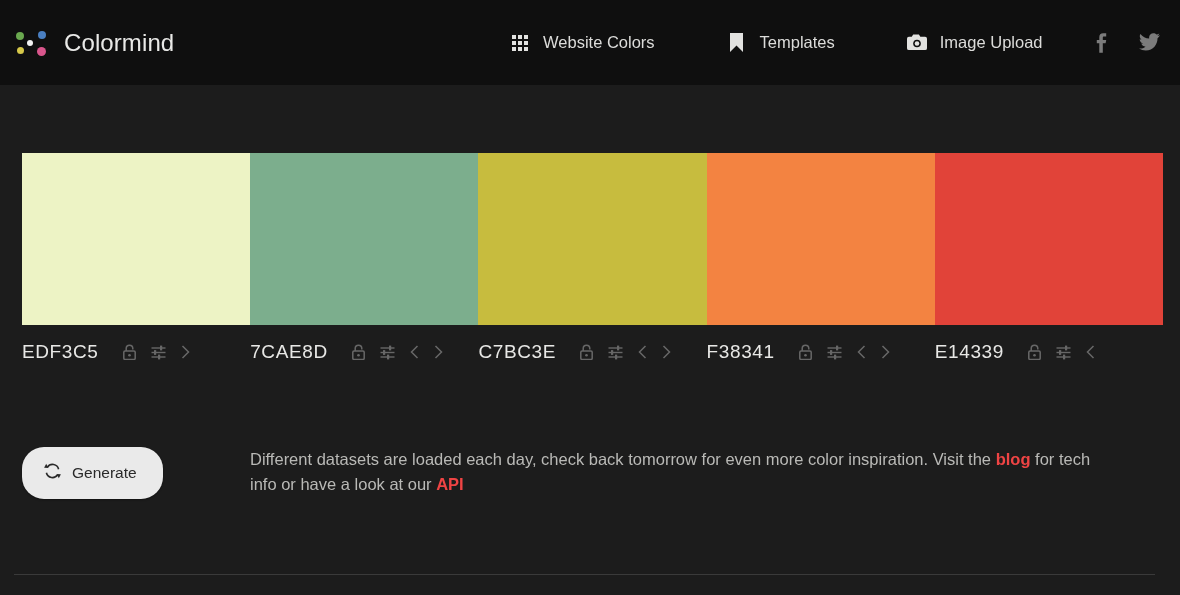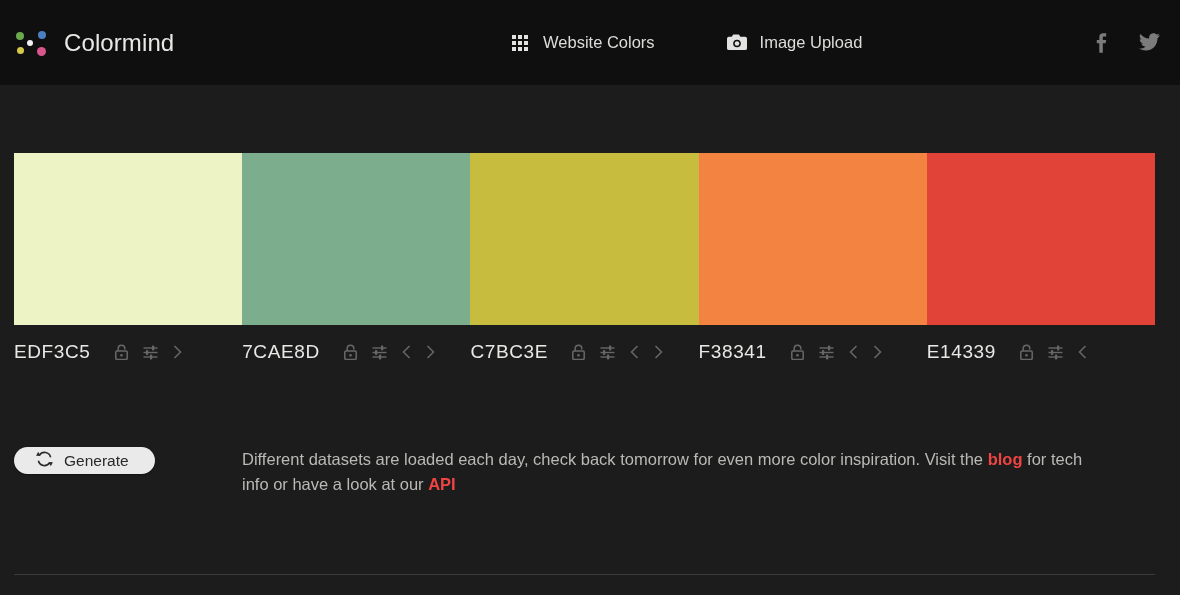--- a/index.html
+++ b/index.html
@@ -114,21 +114,21 @@
     align-items: center;
     justify-content: center;
     width: 22px;
     height: 22px;
     cursor: pointer;
     opacity: 0.62;
   }
 
   
   .content {
-    padding: 0 14px;
+    padding: 0 22px;
   }
 
   .palette {
     display: flex;
     margin-top: 68px;
     height: 172px;
     width: 1141px;
   }
 
   .swatch {
@@ -190,21 +190,21 @@
 
   .generate-btn {
     display: inline-flex;
     align-items: center;
     justify-content: center;
     gap: 11px;
     background: #eaeaea;
     color: #2a2a2a;
     border: none;
     border-radius: 22px;
-    height: 27px;
+    height: 52px;
     padding: 0 26px 0 22px;
     font-size: 15.5px;
     font-family: "Liberation Sans", sans-serif;
     cursor: pointer;
     box-shadow: 0 1px 2px rgba(0,0,0,0.35);
   }
 
   .blurb {
     font-size: 16.5px;
     line-height: 25px;
@@ -255,20 +255,28 @@
             <i></i>
             <i></i>
             <i></i>
             <i></i>
             <i></i>
         </span>
       </span>
       <span>Website Colors</span>
     </div>
 
+    <div class="nav-item">
+      <span class="nav-icon">
+        <svg width="15" height="19" viewBox="0 0 15 19" aria-hidden="true">
+          <path d="M1 0 H14 V19 L7.5 12.5 L1 19 Z" fill="#e2e2e0"></path>
+        </svg>
+      </span>
+      <span>Templates</span>
+    </div>
 
     <div class="nav-item">
       <span class="nav-icon">
         <svg width="21" height="17" viewBox="0 0 21 17" aria-hidden="true">
           <path d="M6.5 0 H12.5 L14 2.5 H19 A2 2 0 0 1 21 4.5 V14.5 A2 2 0 0 1 19 16.5 H2 A2 2 0 0 1 0 14.5 V4.5 A2 2 0 0 1 2 2.5 H5 Z" fill="#e2e2e0"></path>
           <circle cx="10.5" cy="9.5" r="4" fill="#0f0f0f"></circle>
           <circle cx="10.5" cy="9.5" r="2.4" fill="#e2e2e0"></circle>
         </svg>
       </span>
       <span>Image Upload</span>

